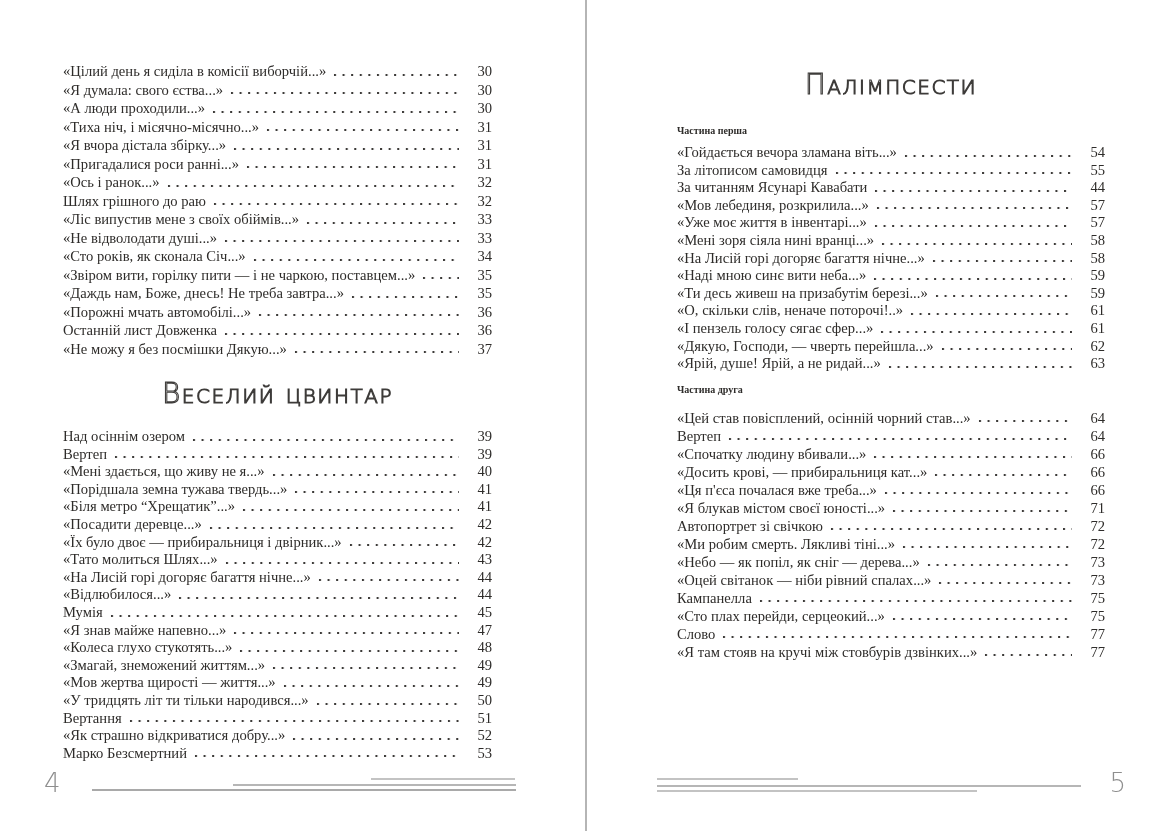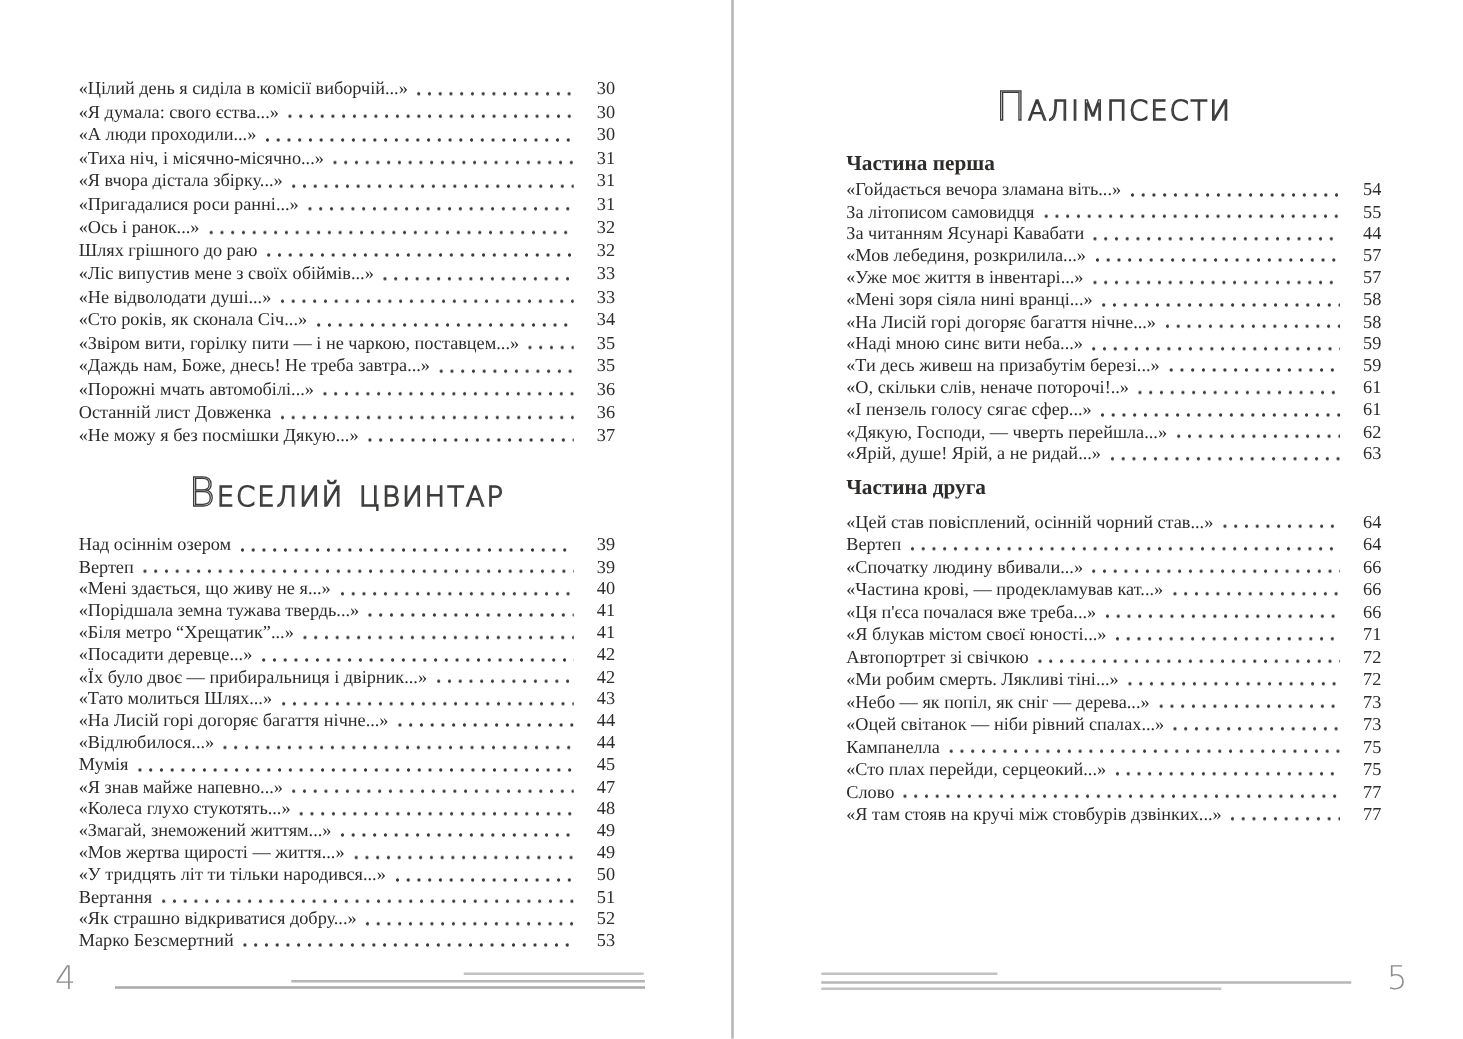--- a/index.html
+++ b/index.html
@@ -23,31 +23,31 @@
   .rh18  .toc-row{line-height:18px;}
   .toc-title{white-space:nowrap;}
   .leader{
     flex:1;align-self:flex-end;height:6px;margin:0 3px 3px 7px;min-width:12px;
     background-image:radial-gradient(circle at 2px 3px,var(--leader-dot,#3c3a38) 1.05px,rgba(0,0,0,0) 1.5px);
     background-size:8.6px 6px;background-repeat:repeat-x;
   }
   .toc-page{width:30px;text-align:right;white-space:nowrap;}
 
   .display-heading{
-    margin:16px 0 14px;font-size:32px;line-height:40px;text-align:center;
+    margin:16px 0 14px;font-size:28px;line-height:40px;text-align:center;
     font-family:"DejaVu Sans","Liberation Sans",sans-serif;
     font-variant:small-caps;font-weight:300;letter-spacing:1.5px;
     color:var(--heading,#3d3b39);
   }
   @supports (-webkit-text-stroke:1px #000){
     .display-heading{color:transparent;-webkit-text-stroke:1.05px var(--heading,#3d3b39);}
   }
   .right-heading{margin:0 0 14px;line-height:42px;}
 
-  .part-label{font-weight:bold;font-size:17px;line-height:22px;margin:0 0 2px;}
+  .part-label{font-weight:bold;font-size:10px;line-height:22px;margin:0 0 2px;}
   .part-label-second{margin:6px 0 8px;}
 
   .folio{
     position:absolute;top:770px;font-size:26px;line-height:26px;
     font-family:"DejaVu Sans","Liberation Sans",sans-serif;font-weight:300;
     color:var(--folio,#8e8e8e);
   }
   .folio-left{left:44px;}
   .folio-right{right:44px;}
 
@@ -380,21 +380,21 @@
   </div>
 
 
   <div class="toc-row">
     <span class="toc-title">«Спочатку людину вбивали...»</span>
     <span class="leader"></span>
     <span class="toc-page">66</span>
   </div>
 
   <div class="toc-row">
-    <span class="toc-title">«Частина крові, — продекламував кат...»</span>
+    <span class="toc-title">«Досить крові, — прибиральниця кат...»</span>
     <span class="leader"></span>
     <span class="toc-page">66</span>
   </div>
 
   <div class="toc-row">
     <span class="toc-title">«Ця п'єса почалася вже треба...»</span>
     <span class="leader"></span>
     <span class="toc-page">66</span>
   </div>
 

